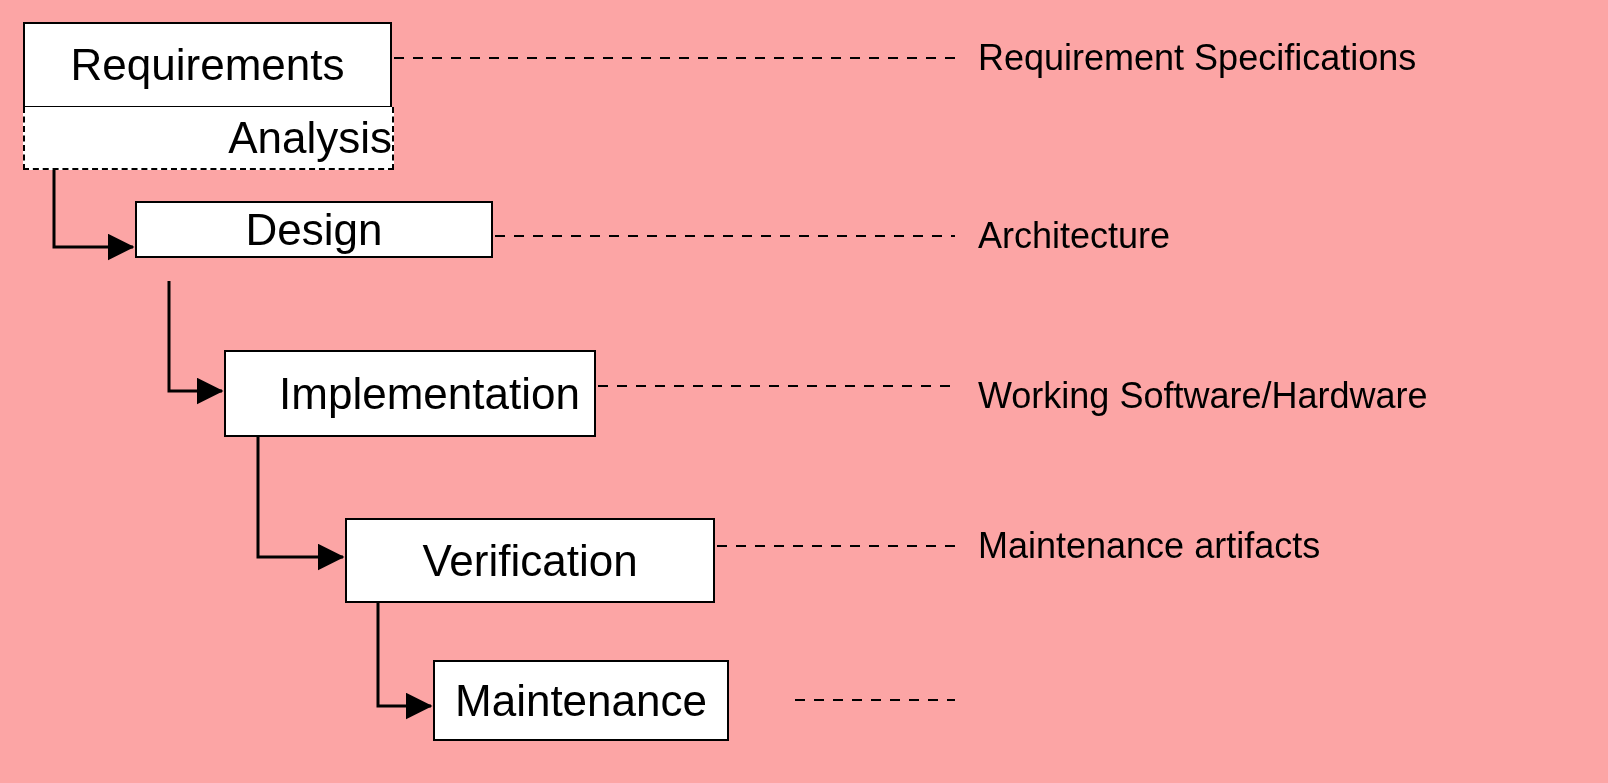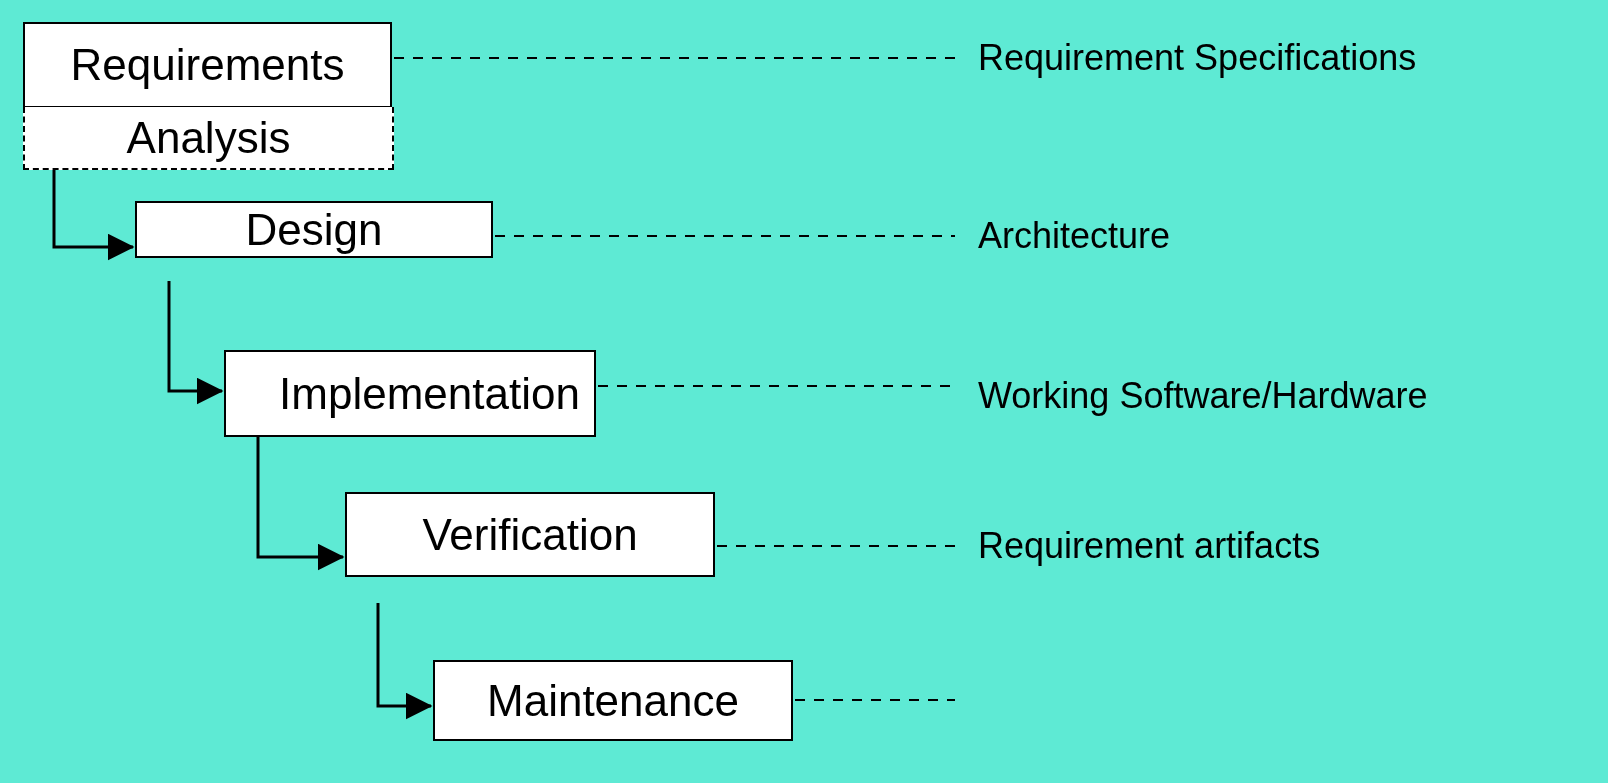--- a/index.html
+++ b/index.html
@@ -9,21 +9,21 @@
     background: #ffffff;
   }
   body {
     font-family: "Liberation Sans", sans-serif;
     color: #000000;
   }
   #canvas {
     position: relative;
     width: 1608px;
     height: 783px;
-    background: #5eead4;
+    background: #fca5a5;
     overflow: hidden;
   }
   #diagram-svg {
     position: absolute;
     left: 0;
     top: 0;
     width: 1608px;
     height: 783px;
   }
   .phase-box {
@@ -31,20 +31,21 @@
     box-sizing: border-box;
     background: #ffffff;
     border: 2px solid #000000;
     display: flex;
     align-items: center;
     justify-content: center;
   }
   .phase-box.dashed {
     border-style: dashed;
     border-top: none;
+    justify-content: flex-end;
   }
   .phase-label {
     font-family: "Liberation Sans", sans-serif;
     font-size: 44px;
     line-height: 1;
     color: #000000;
     white-space: nowrap;
   }
   .artifact-label {
     position: absolute;
@@ -91,30 +92,30 @@
   </div>
 
   <div class="phase-box" id="box-design" style="left: 135px; top: 201px; width: 358px; height: 57px;">
     <span class="phase-label">Design</span>
   </div>
 
   <div class="phase-box" id="box-implementation" style="left: 224px; top: 350px; width: 372px; height: 87px; padding-left: 39px;">
     <span class="phase-label">Implementation</span>
   </div>
 
-  <div class="phase-box" id="box-verification" style="left: 345px; top: 492px; width: 370px; height: 85px;">
+  <div class="phase-box" id="box-verification" style="left: 345px; top: 518px; width: 370px; height: 85px;">
     <span class="phase-label">Verification</span>
   </div>
 
-  <div class="phase-box" id="box-maintenance" style="left: 433px; top: 660px; width: 360px; height: 81px;">
+  <div class="phase-box" id="box-maintenance" style="left: 433px; top: 660px; width: 296px; height: 81px;">
     <span class="phase-label">Maintenance</span>
   </div>
 
   <div class="artifact-label" id="label-artifact-requirements" style="left: 978px; top: 58px;">Requirement Specifications</div>
 
   <div class="artifact-label" id="label-artifact-design" style="left: 978px; top: 236px;">Architecture</div>
 
   <div class="artifact-label" id="label-artifact-implementation" style="left: 978px; top: 386px; margin-top: 10px;">Working Software/Hardware</div>
 
-  <div class="artifact-label" id="label-artifact-verification" style="left: 978px; top: 546px;">Requirement artifacts</div>
+  <div class="artifact-label" id="label-artifact-verification" style="left: 978px; top: 546px;">Maintenance artifacts</div>
 
 
 </div>
 
 </body></html>

